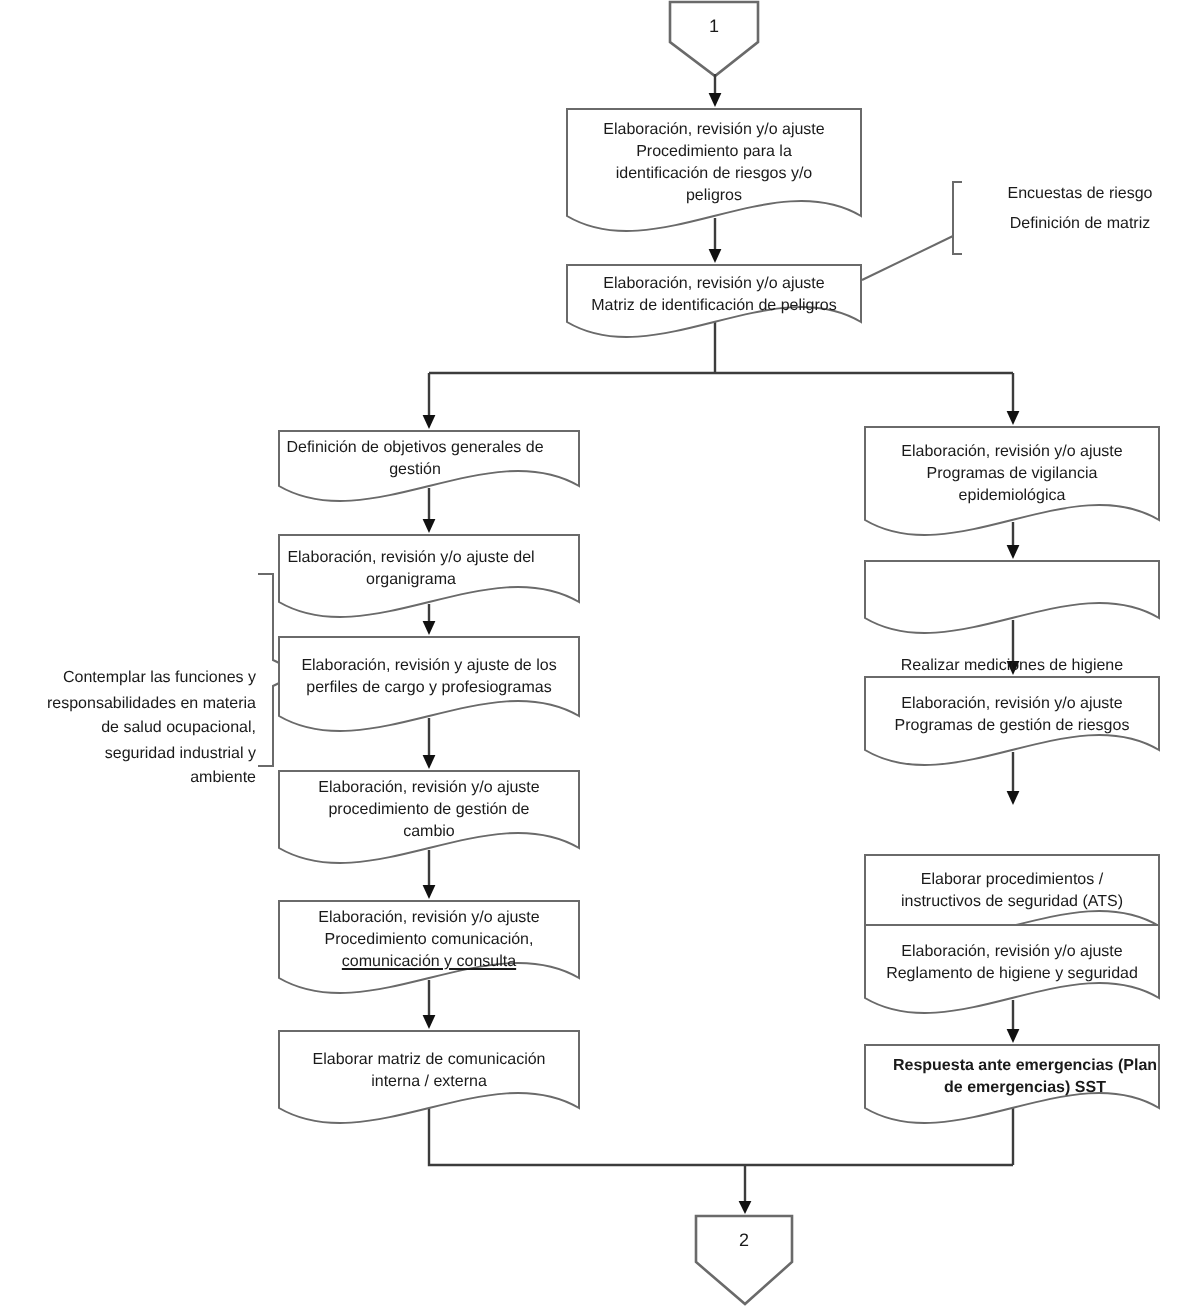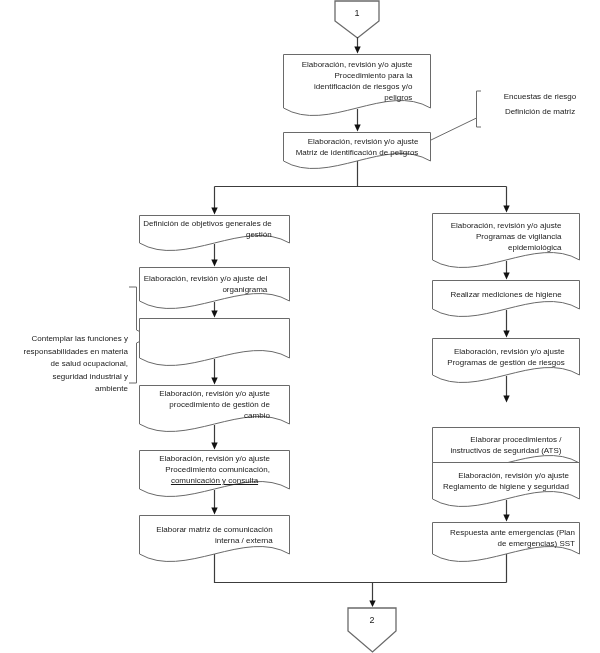--- a/index.html
+++ b/index.html
@@ -10,21 +10,21 @@
   #wires{position:absolute;left:0;top:0;}
   .wire{fill:none;stroke:#3c3c3c;stroke-width:1.2;}
   .ah{fill:#111111;stroke:none;}
   .pent{fill:#ffffff;stroke:#6a6a6a;stroke-width:1.3;}
   .bracket{fill:none;stroke:#6a6a6a;stroke-width:1;}
   .doc{position:absolute;}
   .doc svg.shape{position:absolute;left:0;top:0;overflow:visible;}
   .lbl{
     position:absolute;left:0;right:0;top:0;
     display:flex;align-items:center;justify-content:center;
-    text-align:right;font-size:8px;line-height:11px;white-space:pre;
+    text-align:center;font-size:8px;line-height:11px;white-space:pre;
   }
   .lbl.col{flex-direction:column;}
   .underline{text-decoration:underline;}
   .pent-label{position:absolute;text-align:center;font-size:9px;line-height:10px;}
   .note{position:absolute;font-size:8px;white-space:pre;}
   .note-right{text-align:right;line-height:12.6px;}
   .note-left{text-align:center;line-height:14.5px;}
 </style>
 </head>
 <body>
@@ -119,20 +119,22 @@
       <svg width="151" height="48" class="shape">
         <path d="M0.5,0.5 L150.5,0.5 L150.5,34 C 105.69999999999999,8 45.3,60 0.5,34 Z" fill="#ffffff" stroke="#6a6a6a" stroke-width="1"></path>
       </svg>
     <div class="lbl" style="height: 34px;">Elaboración, revisión y/o ajuste del
 organigrama</div>
   </div>
   <div class="doc" style="left:139px;top:318px;width:151px;height:54px;">
       <svg width="151" height="54" class="shape">
         <path d="M0.5,0.5 L150.5,0.5 L150.5,40 C 105.69999999999999,14 45.3,66 0.5,40 Z" fill="#ffffff" stroke="#6a6a6a" stroke-width="1"></path>
       </svg>
+    <div class="lbl" style="height: 40px;">Elaboración, revisión y ajuste de los
+perfiles de cargo y profesiogramas</div>
   </div>
   <div class="doc" style="left:139px;top:385px;width:151px;height:53px;">
       <svg width="151" height="53" class="shape">
         <path d="M0.5,0.5 L150.5,0.5 L150.5,39 C 105.69999999999999,13 45.3,65 0.5,39 Z" fill="#ffffff" stroke="#6a6a6a" stroke-width="1"></path>
       </svg>
     <div class="lbl" style="height: 39px;">Elaboración, revisión y/o ajuste
 procedimiento de gestión de
 cambio</div>
   </div>
   <div class="doc" style="left:139px;top:450px;width:151px;height:53px;">
@@ -158,21 +160,21 @@
         <path d="M0.5,0.5 L147.5,0.5 L147.5,47 C 103.6,21 44.4,73 0.5,47 Z" fill="#ffffff" stroke="#6a6a6a" stroke-width="1"></path>
       </svg>
     <div class="lbl" style="height: 47px;">Elaboración, revisión y/o ajuste
 Programas de vigilancia
 epidemiológica</div>
   </div>
   <div class="doc" style="left:432px;top:280px;width:148px;height:43px;">
       <svg width="148" height="43" class="shape">
         <path d="M0.5,0.5 L147.5,0.5 L147.5,29 C 103.6,3 44.4,55 0.5,29 Z" fill="#ffffff" stroke="#6a6a6a" stroke-width="1"></path>
       </svg>
-    <div class="lbl" style="height: 29px;">Realizar mediciones de higiene</div>
+    <div class="lbl" style="height: 29px; margin-top: 38px;">Realizar mediciones de higiene</div>
   </div>
   <div class="doc" style="left:432px;top:338px;width:148px;height:51px;">
       <svg width="148" height="51" class="shape">
         <path d="M0.5,0.5 L147.5,0.5 L147.5,37 C 103.6,11 44.4,63 0.5,37 Z" fill="#ffffff" stroke="#6a6a6a" stroke-width="1"></path>
       </svg>
     <div class="lbl" style="height: 37px;">Elaboración, revisión y/o ajuste
 Programas de gestión de riesgos</div>
   </div>
   <div class="doc" style="left:432px;top:427px;width:148px;height:50px;">
       <svg width="148" height="50" class="shape">
@@ -181,21 +183,21 @@
     <div class="lbl" style="height: 36px;">Elaborar procedimientos /
 instructivos de seguridad (ATS)</div>
   </div>
   <div class="doc" style="left:432px;top:462px;width:148px;height:51px;">
       <svg width="148" height="51" class="shape">
         <path d="M0.5,0.5 L147.5,0.5 L147.5,37 C 103.6,11 44.4,63 0.5,37 Z" fill="#ffffff" stroke="#6a6a6a" stroke-width="1"></path>
       </svg>
     <div class="lbl" style="height: 37px;">Elaboración, revisión y/o ajuste
 Reglamento de higiene y seguridad</div>
   </div>
-  <div class="doc" style="left:432px;top:522px;width:161px;height:46px;">
+  <div class="doc" style="left:432px;top:522px;width:161px;height:46px;font-weight:bold;">
       <svg width="148" height="46" class="shape">
         <path d="M0.5,0.5 L147.5,0.5 L147.5,32 C 103.6,6 44.4,58 0.5,32 Z" fill="#ffffff" stroke="#6a6a6a" stroke-width="1"></path>
       </svg>
     <div class="lbl" style="height: 32px;">Respuesta ante emergencias (Plan
 de emergencias) SST</div>
   </div>
 
 </div>
 
 </body></html>

